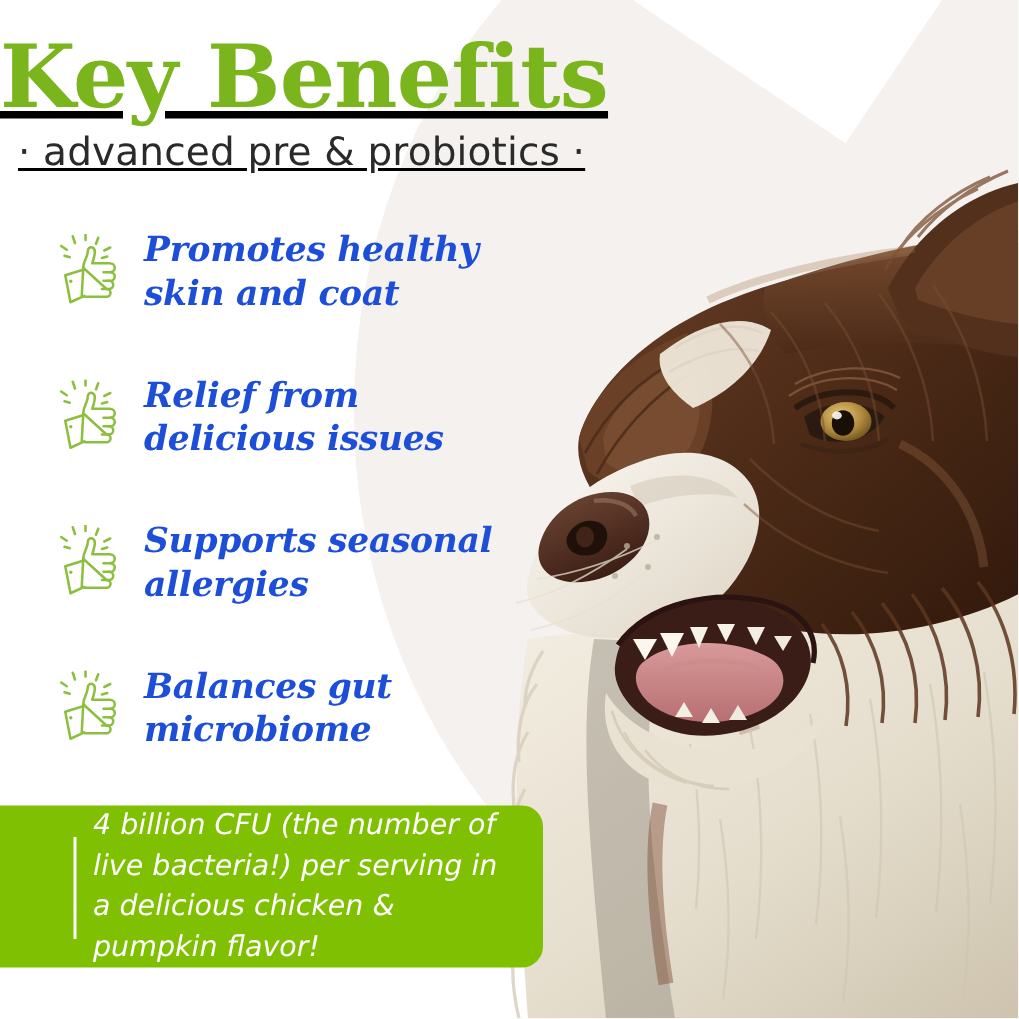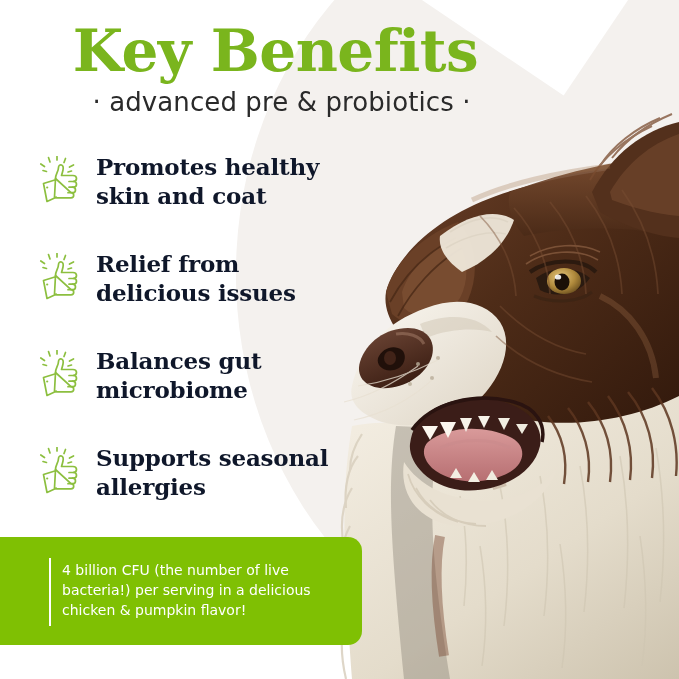--- a/index.html
+++ b/index.html
@@ -57,22 +57,23 @@
     overflow: hidden;
   }
   .dog-photo svg { display: block; }
 
   
   .heading-block {
     position: absolute;
     left: 0;
     top: 22px;
     width: 551px;
-    text-align: center;
+    text-align: left;
     z-index: 5;
+    text-decoration: underline;
   }
   .main-title {
     font-family: "DejaVu Serif", serif;
     font-weight: bold;
     font-size: 58px;
     line-height: 1.02;
     color: #7ab51d;
     letter-spacing: -0.5px;
     margin: 0;
   }
@@ -104,24 +105,25 @@
     height: 50px;
     margin-top: 6px;
     margin-right: 14px;
   }
   .benefit-icon svg { display: block; }
   .benefit-text {
     font-family: "DejaVu Serif", serif;
     font-weight: bold;
     font-size: 23px;
     line-height: 1.28;
-    color: #0f172a;
+    color: #1d4ed8;
     letter-spacing: -0.2px;
     padding-top: 2px;
     max-width: 262px;
+    font-style: italic;
   }
 
   
   .callout {
     position: absolute;
     left: -20px;
     top: 537px;
     width: 382px;
     height: 108px;
     background: #7fc003;
@@ -136,23 +138,24 @@
     top: 21px;
     width: 2px;
     height: 68px;
     background: #ffffff;
   }
   .callout-text {
     margin-left: 82px;
     margin-right: 14px;
     color: #ffffff;
     font-family: "DejaVu Sans", sans-serif;
-    font-size: 14px;
+    font-size: 19px;
     line-height: 1.42;
     font-weight: 400;
+    font-style: italic;
   }
 </style>
 </head>
 <body>
 
 <div id="infographic">
 
   <div class="bg-cream-blob"></div>
   <div class="bg-white-wedge"></div>
   <div class="bg-bottom-white"></div>
@@ -410,42 +413,42 @@
           <path d="M12.5 15.5 L9 14.5"></path>
             <path d="M34 16 L37.5 15"></path>
           <path d="M21.5 22.5 C21.5 18 24.5 15.5 24.5 11.5 C24.5 9.5 26 8.5 27.5 9 C29 9.5 29.5 11.5 29 14 C28.6 16 28 18 27.5 19.5 L39 19.5 C41 19.5 42.5 20.8 42.5 22.5 C42.5 24.2 41 25.5 39 25.5 L35 25.5"></path>
           <path d="M39.5 25.5 C41.2 25.5 42.5 26.8 42.5 28.3 C42.5 29.9 41.2 31.2 39.5 31.2 L35 31.2"></path>
           <path d="M38.5 31.2 C40.2 31.2 41.5 32.4 41.5 33.9 C41.5 35.4 40.2 36.7 38.5 36.7 L34 36.7"></path>
           <path d="M37 36.7 C38.5 36.7 39.7 37.8 39.7 39.2 C39.7 40.6 38.5 41.8 37 41.8 L23 41.8 C21.5 41.8 20.5 41 20.5 41 L21.5 22.5 Z"></path>
           <path d="M20.8 24 L9.5 27.5 L13 45.5 L22.2 41.2"></path>
           <circle cx="13.2" cy="31.5" r="1.1" fill="#8cbf3f" stroke="none"></circle>
         </svg>
       </span>
-      <span class="benefit-text">Balances gut microbiome</span>
+      <span class="benefit-text">Supports seasonal allergies</span>
     </div>
 
     <div class="benefit-row">
       <span class="benefit-icon">
         <svg width="48" height="50" viewBox="0 0 48 50" xmlns="http://www.w3.org/2000/svg" fill="none" stroke="#8cbf3f" stroke-width="1.7" stroke-linecap="round" stroke-linejoin="round">
           <path d="M16 6 L14.5 1.5"></path>
             <path d="M23 4 L23 0.5"></path>
             <path d="M30 6.5 L31.5 2.5"></path>
           <path d="M10.5 10.5 L6.8 8"></path>
             <path d="M35.5 11 L39.5 9"></path>
           <path d="M12.5 15.5 L9 14.5"></path>
             <path d="M34 16 L37.5 15"></path>
           <path d="M21.5 22.5 C21.5 18 24.5 15.5 24.5 11.5 C24.5 9.5 26 8.5 27.5 9 C29 9.5 29.5 11.5 29 14 C28.6 16 28 18 27.5 19.5 L39 19.5 C41 19.5 42.5 20.8 42.5 22.5 C42.5 24.2 41 25.5 39 25.5 L35 25.5"></path>
           <path d="M39.5 25.5 C41.2 25.5 42.5 26.8 42.5 28.3 C42.5 29.9 41.2 31.2 39.5 31.2 L35 31.2"></path>
           <path d="M38.5 31.2 C40.2 31.2 41.5 32.4 41.5 33.9 C41.5 35.4 40.2 36.7 38.5 36.7 L34 36.7"></path>
           <path d="M37 36.7 C38.5 36.7 39.7 37.8 39.7 39.2 C39.7 40.6 38.5 41.8 37 41.8 L23 41.8 C21.5 41.8 20.5 41 20.5 41 L21.5 22.5 Z"></path>
           <path d="M20.8 24 L9.5 27.5 L13 45.5 L22.2 41.2"></path>
           <circle cx="13.2" cy="31.5" r="1.1" fill="#8cbf3f" stroke="none"></circle>
         </svg>
       </span>
-      <span class="benefit-text">Supports seasonal allergies</span>
+      <span class="benefit-text">Balances gut microbiome</span>
     </div>
 
   </div>
 
   <div class="callout">
     <span class="callout-rule"></span>
     <span class="callout-text">4 billion CFU (the number of live bacteria!) per serving in a delicious chicken &amp; pumpkin flavor!</span>
   </div>
 
 </div>

